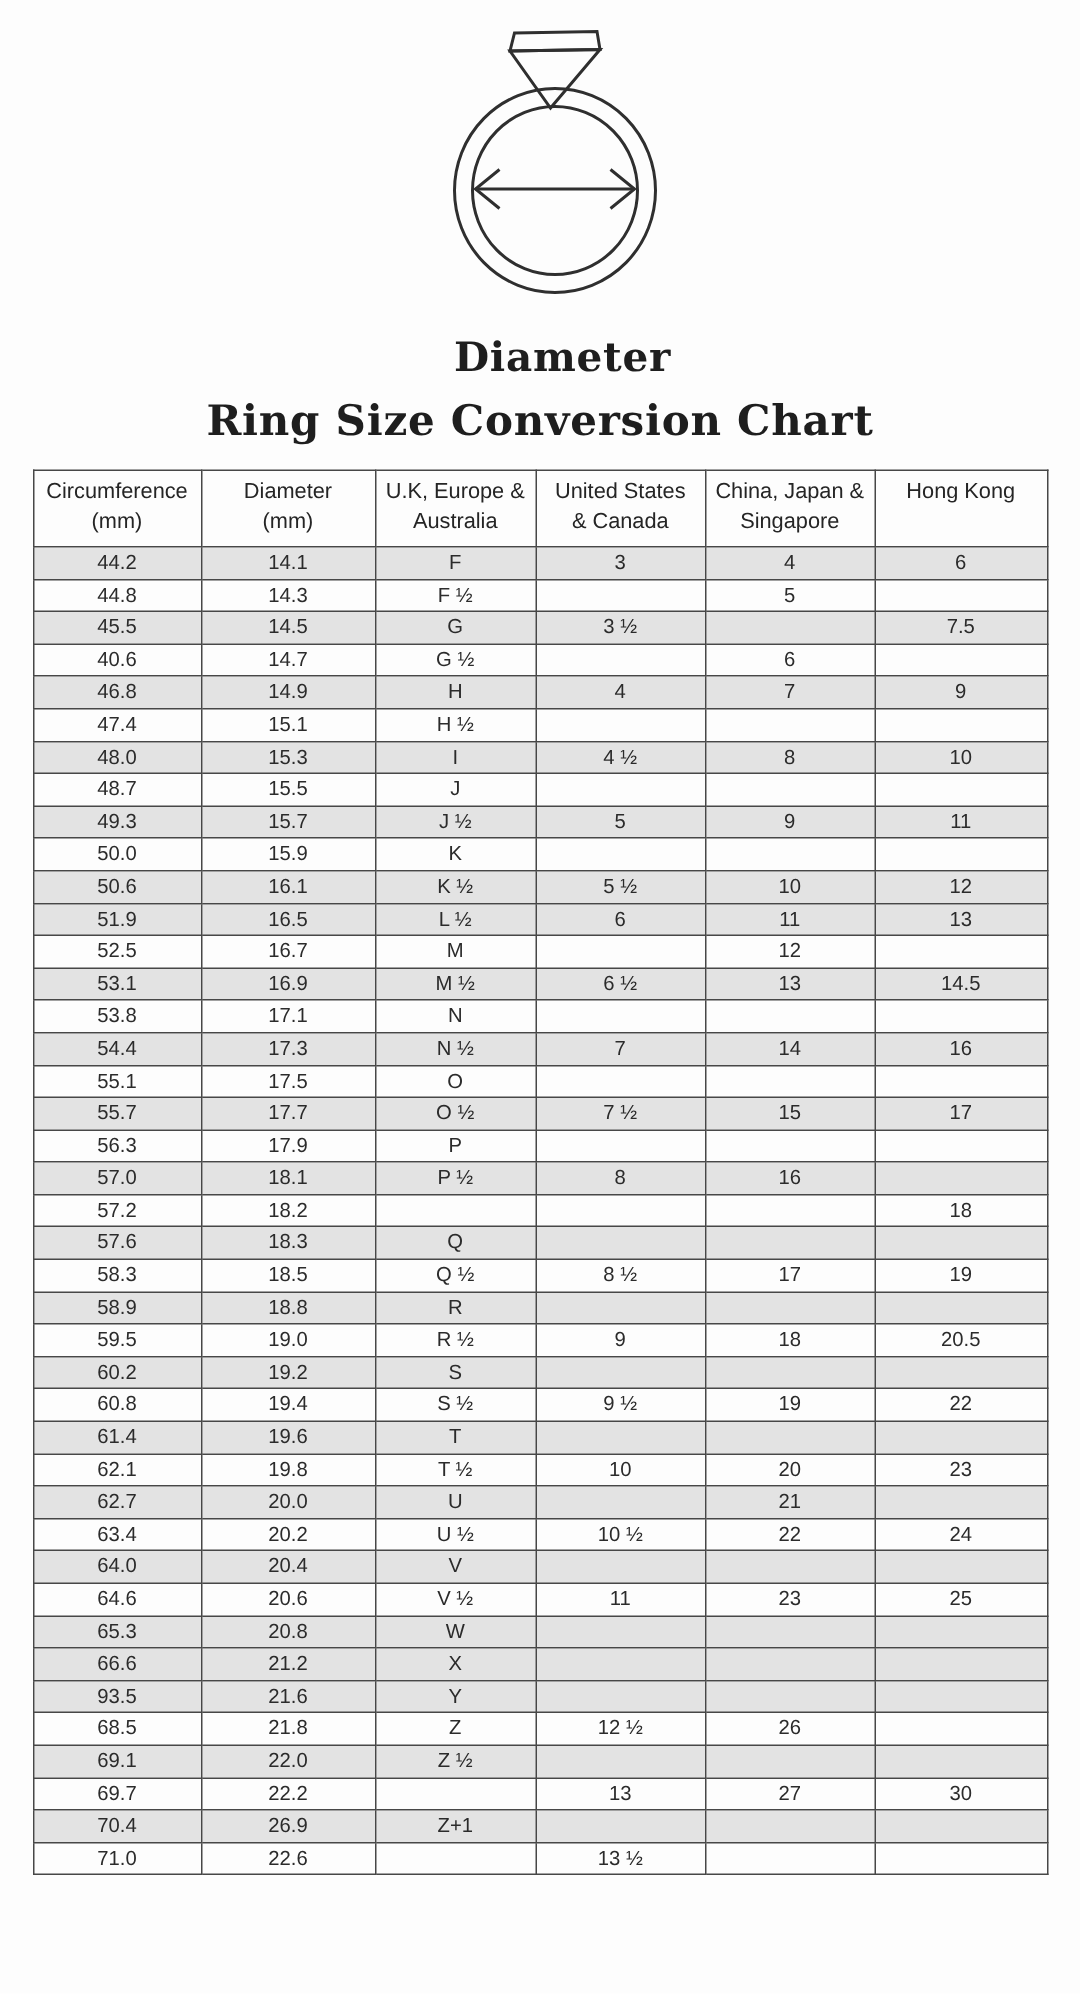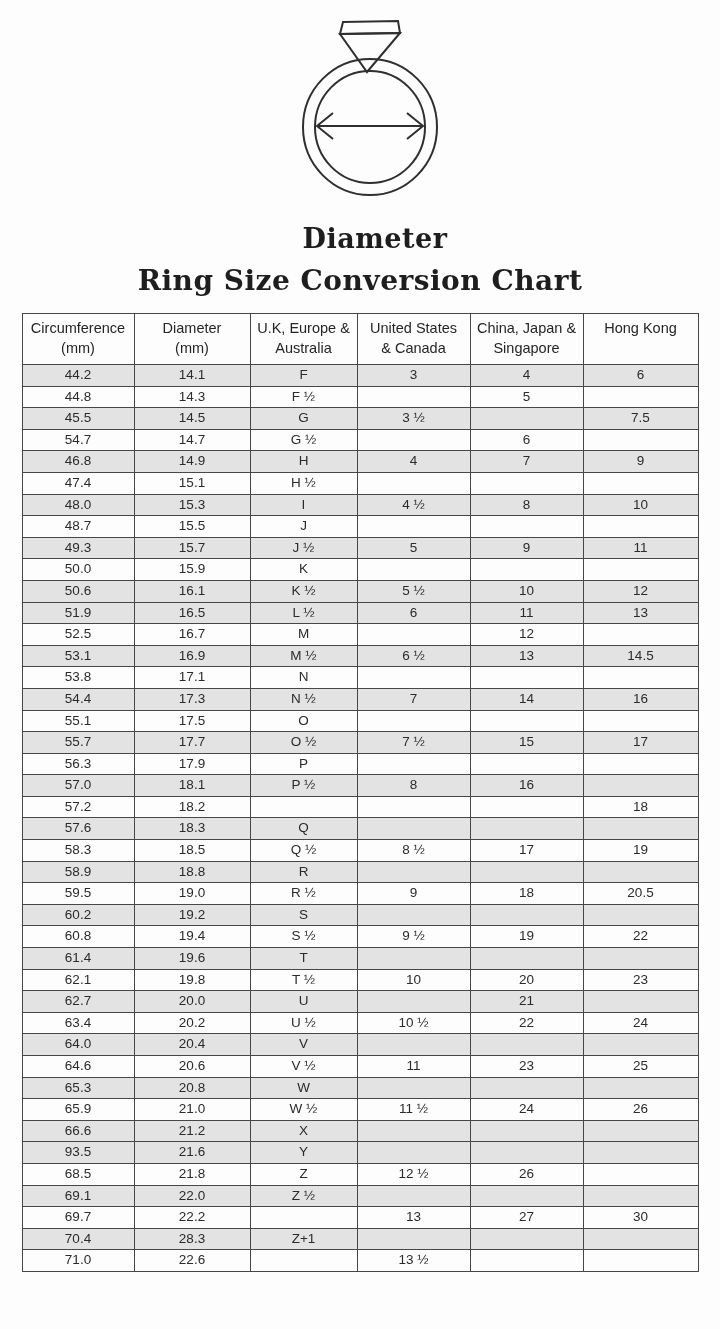--- a/index.html
+++ b/index.html
@@ -152,21 +152,21 @@
         </tr>
         <tr class="shaded">
           <td>45.5</td>
           <td>14.5</td>
           <td>G</td>
           <td>3 ½</td>
           <td></td>
           <td>7.5</td>
         </tr>
         <tr class="plain">
-          <td>54.7</td>
+          <td>40.6</td>
           <td>14.7</td>
           <td>G ½</td>
           <td></td>
           <td>6</td>
           <td></td>
         </tr>
         <tr class="shaded">
           <td>46.8</td>
           <td>14.9</td>
           <td>H</td>
@@ -399,28 +399,20 @@
           <td>25</td>
         </tr>
         <tr class="shaded">
           <td>65.3</td>
           <td>20.8</td>
           <td>W</td>
           <td></td>
           <td></td>
           <td></td>
         </tr>
-        <tr class="plain">
-          <td>65.9</td>
-          <td>21.0</td>
-          <td>W ½</td>
-          <td>11 ½</td>
-          <td>24</td>
-          <td>26</td>
-        </tr>
         <tr class="shaded">
           <td>66.6</td>
           <td>21.2</td>
           <td>X</td>
           <td></td>
           <td></td>
           <td></td>
         </tr>
         <tr class="shaded">
           <td>93.5</td>
@@ -449,21 +441,21 @@
         <tr class="plain">
           <td>69.7</td>
           <td>22.2</td>
           <td></td>
           <td>13</td>
           <td>27</td>
           <td>30</td>
         </tr>
         <tr class="shaded">
           <td>70.4</td>
-          <td>28.3</td>
+          <td>26.9</td>
           <td>Z+1</td>
           <td></td>
           <td></td>
           <td></td>
         </tr>
         <tr class="plain">
           <td>71.0</td>
           <td>22.6</td>
           <td></td>
           <td>13 ½</td>

